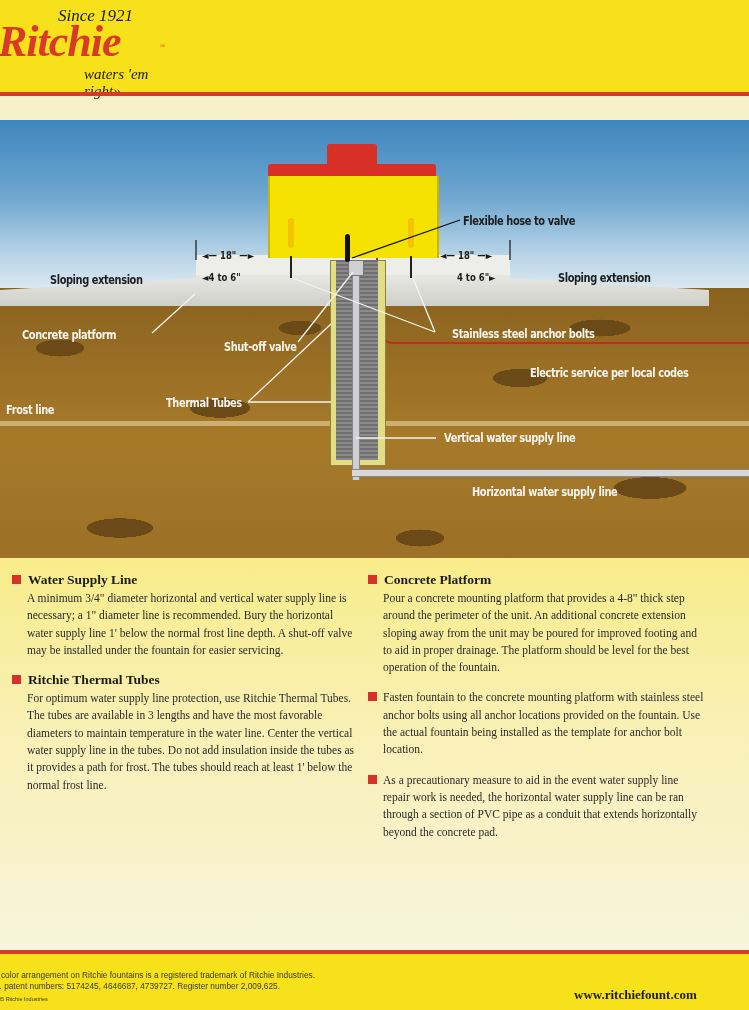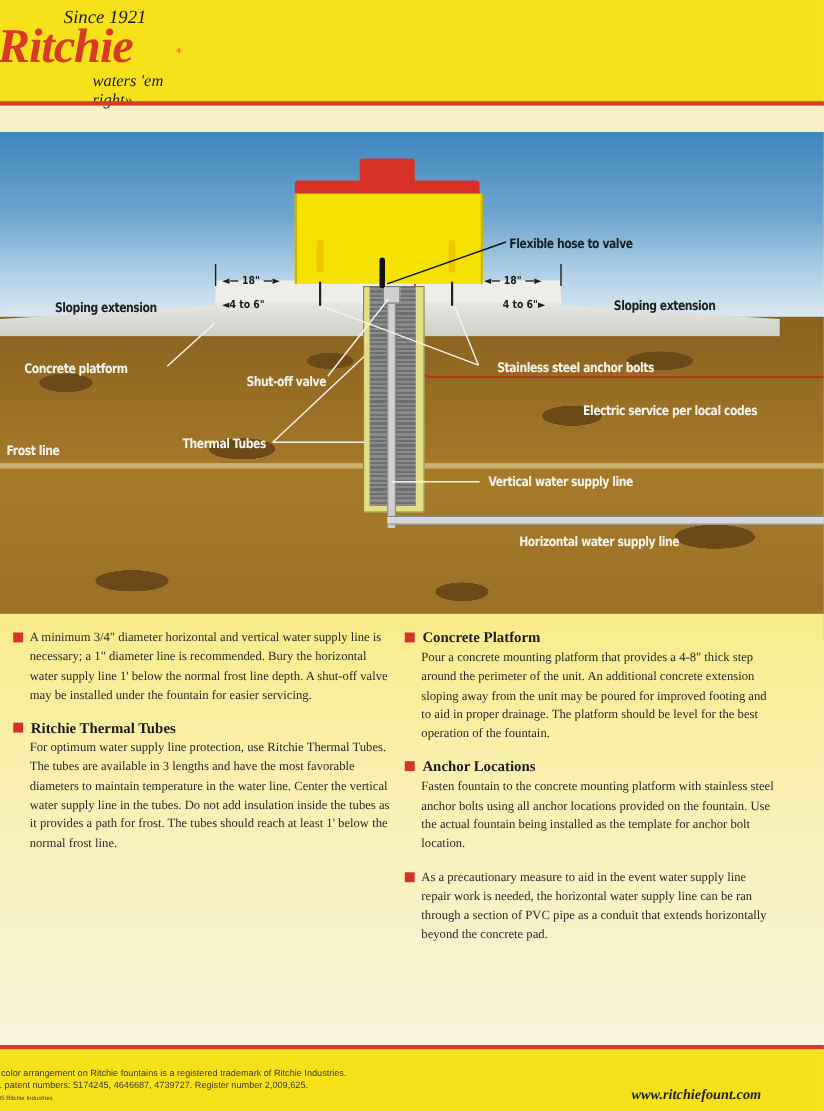--- a/index.html
+++ b/index.html
@@ -54,21 +54,21 @@
   .col.right { left:368px; width:340px; }
   .sec { position:relative; margin-bottom:13px; }
   .sec .bullet { position:absolute; left:0; top:3px; width:9px; height:9px; background:#d6322a; }
   .sec h3 { margin:0 0 2px 16px; font-size:13.5px; font-weight:bold; color:#1b1b1b; }
   .sec p { margin:0 0 0 15px; font-size:11.5px; line-height:17.3px; color:#2a2a2a; }
 
   .footer-rule { position:absolute; left:0; top:950px; width:749px; height:4px; background:#d63b2a; }
   .footer { position:absolute; left:0; top:954px; width:749px; height:56px; background:#f7e11a; }
   .fine { position:absolute; left:-6px; font-family:"Liberation Sans", sans-serif; font-size:8.3px; color:#3a3a3a; white-space:nowrap; }
   .fine.small { font-size:5.5px; }
-  .url { position:absolute; left:574px; top:33px; font-size:13px; font-weight:bold; font-style:italic; color:#1d1d1d; }
+  .url { position:absolute; left:574px; top:33px; font-size:13px; font-weight:bold; color:#1d1d1d; }
 </style>
 </head>
 <body>
 
 <div class="header">
   <div class="logo">
     <span class="since">Since 1921</span>
     <span class="brand">Ritchie</span>
     <span class="reg">®</span>
     <span class="tag">waters 'em right»</span>
@@ -128,37 +128,37 @@
   <span class="lbl light" style="left:6px;top:283px;">Frost line</span>
   <span class="lbl light" style="left:166px;top:276px;">Thermal Tubes</span>
   <span class="lbl light" style="left:444px;top:311px;">Vertical water supply line</span>
   <span class="lbl light" style="left:472px;top:365px;">Horizontal water supply line</span>
 </div>
 
 <div class="content">
   <div class="col left">
     <div class="sec">
       <span class="bullet"></span>
+      <h3>Water Supply Line</h3>
       <p>A minimum 3/4" diameter horizontal and vertical water supply line is necessary; a 1" diameter line is recommended. Bury the horizontal water supply line 1' below the normal frost line depth. A shut-off valve may be installed under the fountain for easier servicing.</p>
     </div>
     <div class="sec">
       <span class="bullet"></span>
       <h3>Ritchie Thermal Tubes</h3>
       <p>For optimum water supply line protection, use Ritchie Thermal Tubes. The tubes are available in 3 lengths and have the most favorable diameters to maintain temperature in the water line. Center the vertical water supply line in the tubes. Do not add insulation inside the tubes as it provides a path for frost. The tubes should reach at least 1' below the normal frost line.</p>
     </div>
   </div>
   <div class="col right">
     <div class="sec">
       <span class="bullet"></span>
       <h3>Concrete Platform</h3>
       <p>Pour a concrete mounting platform that provides a 4-8" thick step around the perimeter of the unit. An additional concrete extension sloping away from the unit may be poured for improved footing and to aid in proper drainage. The platform should be level for the best operation of the fountain.</p>
     </div>
     <div class="sec">
       <span class="bullet"></span>
-      <h3>Anchor Locations</h3>
       <p>Fasten fountain to the concrete mounting platform with stainless steel anchor bolts using all anchor locations provided on the fountain. Use the actual fountain being installed as the template for anchor bolt location.</p>
     </div>
     <div class="sec">
       <span class="bullet"></span>
       <p>As a precautionary measure to aid in the event water supply line repair work is needed, the horizontal water supply line can be ran through a section of PVC pipe as a conduit that extends horizontally beyond the concrete pad.</p>
     </div>
   </div>
 </div>
 
 <div class="footer-rule"></div>

